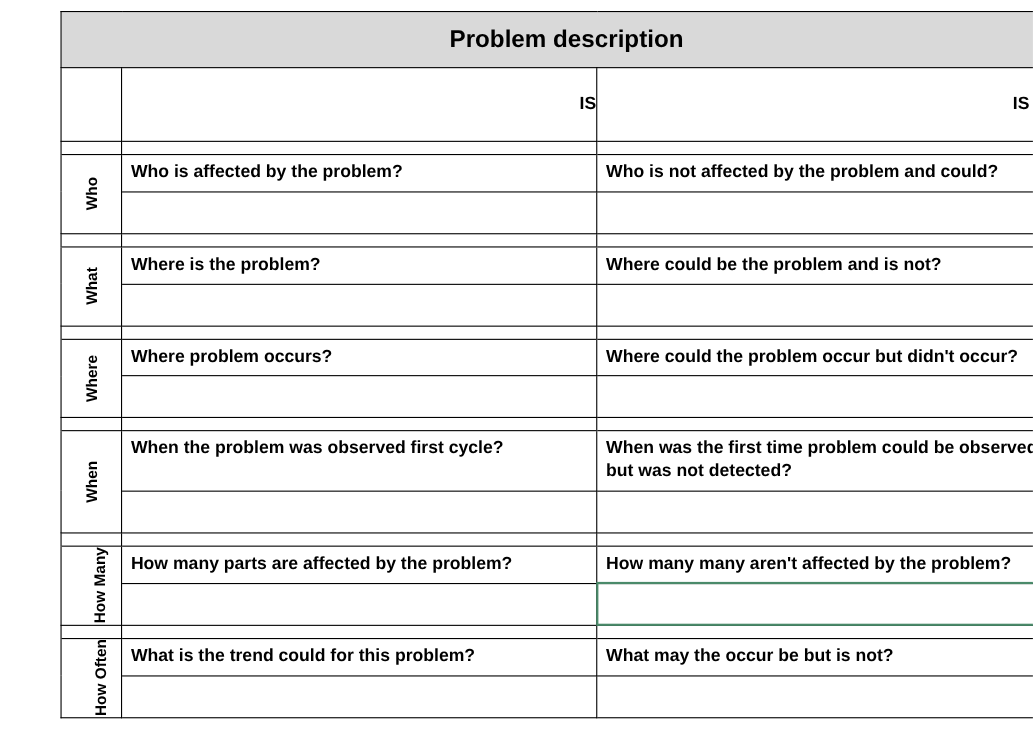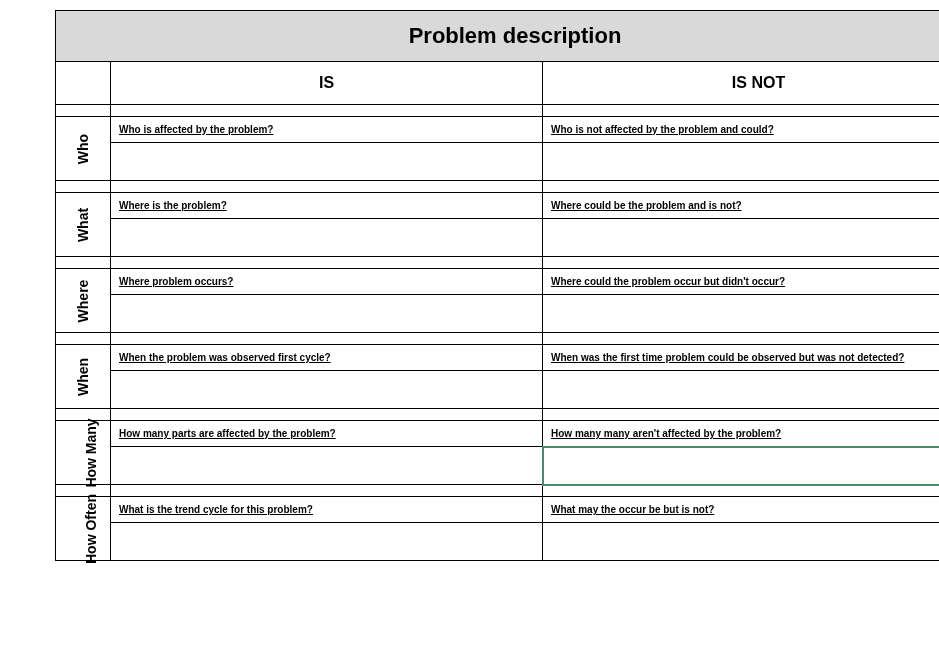--- a/index.html
+++ b/index.html
@@ -21,24 +21,24 @@
     border: 1px solid #000;
   }
   .title-cell {
     background: #d9d9d9;
     text-align: center;
     font-weight: bold;
     font-size: 22px;
     padding: 12px 0;
   }
   .header-cell {
-    text-align: center;
+    text-align: right;
     font-weight: bold;
     font-size: 16px;
-    padding: 12px 0;
+    padding: 24px 0;
     background: #fff;
   }
   .header-spacer {
     background: #fff;
     width: 55px;
   }
   .row-label {
     text-align: center;
     font-weight: bold;
     font-size: 14px;
@@ -46,25 +46,24 @@
     width: 55px;
     padding: 0;
     white-space: nowrap;
   }
   .row-label .rot {
     transform: rotate(-90deg);
     display: inline-block;
   }
   .question-cell {
     font-weight: bold;
-    font-size: 10px;
+    font-size: 16px;
     padding: 6px 8px;
     vertical-align: top;
     line-height: 1.3;
-    text-decoration: underline;
   }
   .answer-cell {
     height: 38px;
     padding: 0;
   }
   .selected-cell {
     outline: 2px solid #4a8a6a;
     outline-offset: -1px;
     position: relative;
   }
@@ -170,21 +169,21 @@
         <td class="answer-cell"></td>
         <td class="answer-cell selected-cell"></td>
       </tr>
       <tr class="gap-row">
         <td></td>
         <td></td>
         <td></td>
       </tr>
       <tr>
         <td class="row-label" rowspan="2"><span class="rot">How Often</span></td>
-        <td class="question-cell">What is the trend cycle for this problem?</td>
+        <td class="question-cell">What is the trend could for this problem?</td>
         <td class="question-cell">What may the occur be but is not?</td>
       </tr>
       <tr>
         <td class="answer-cell"></td>
         <td class="answer-cell"></td>
       </tr>
     </tbody>
 </table>
 
 </body></html>

